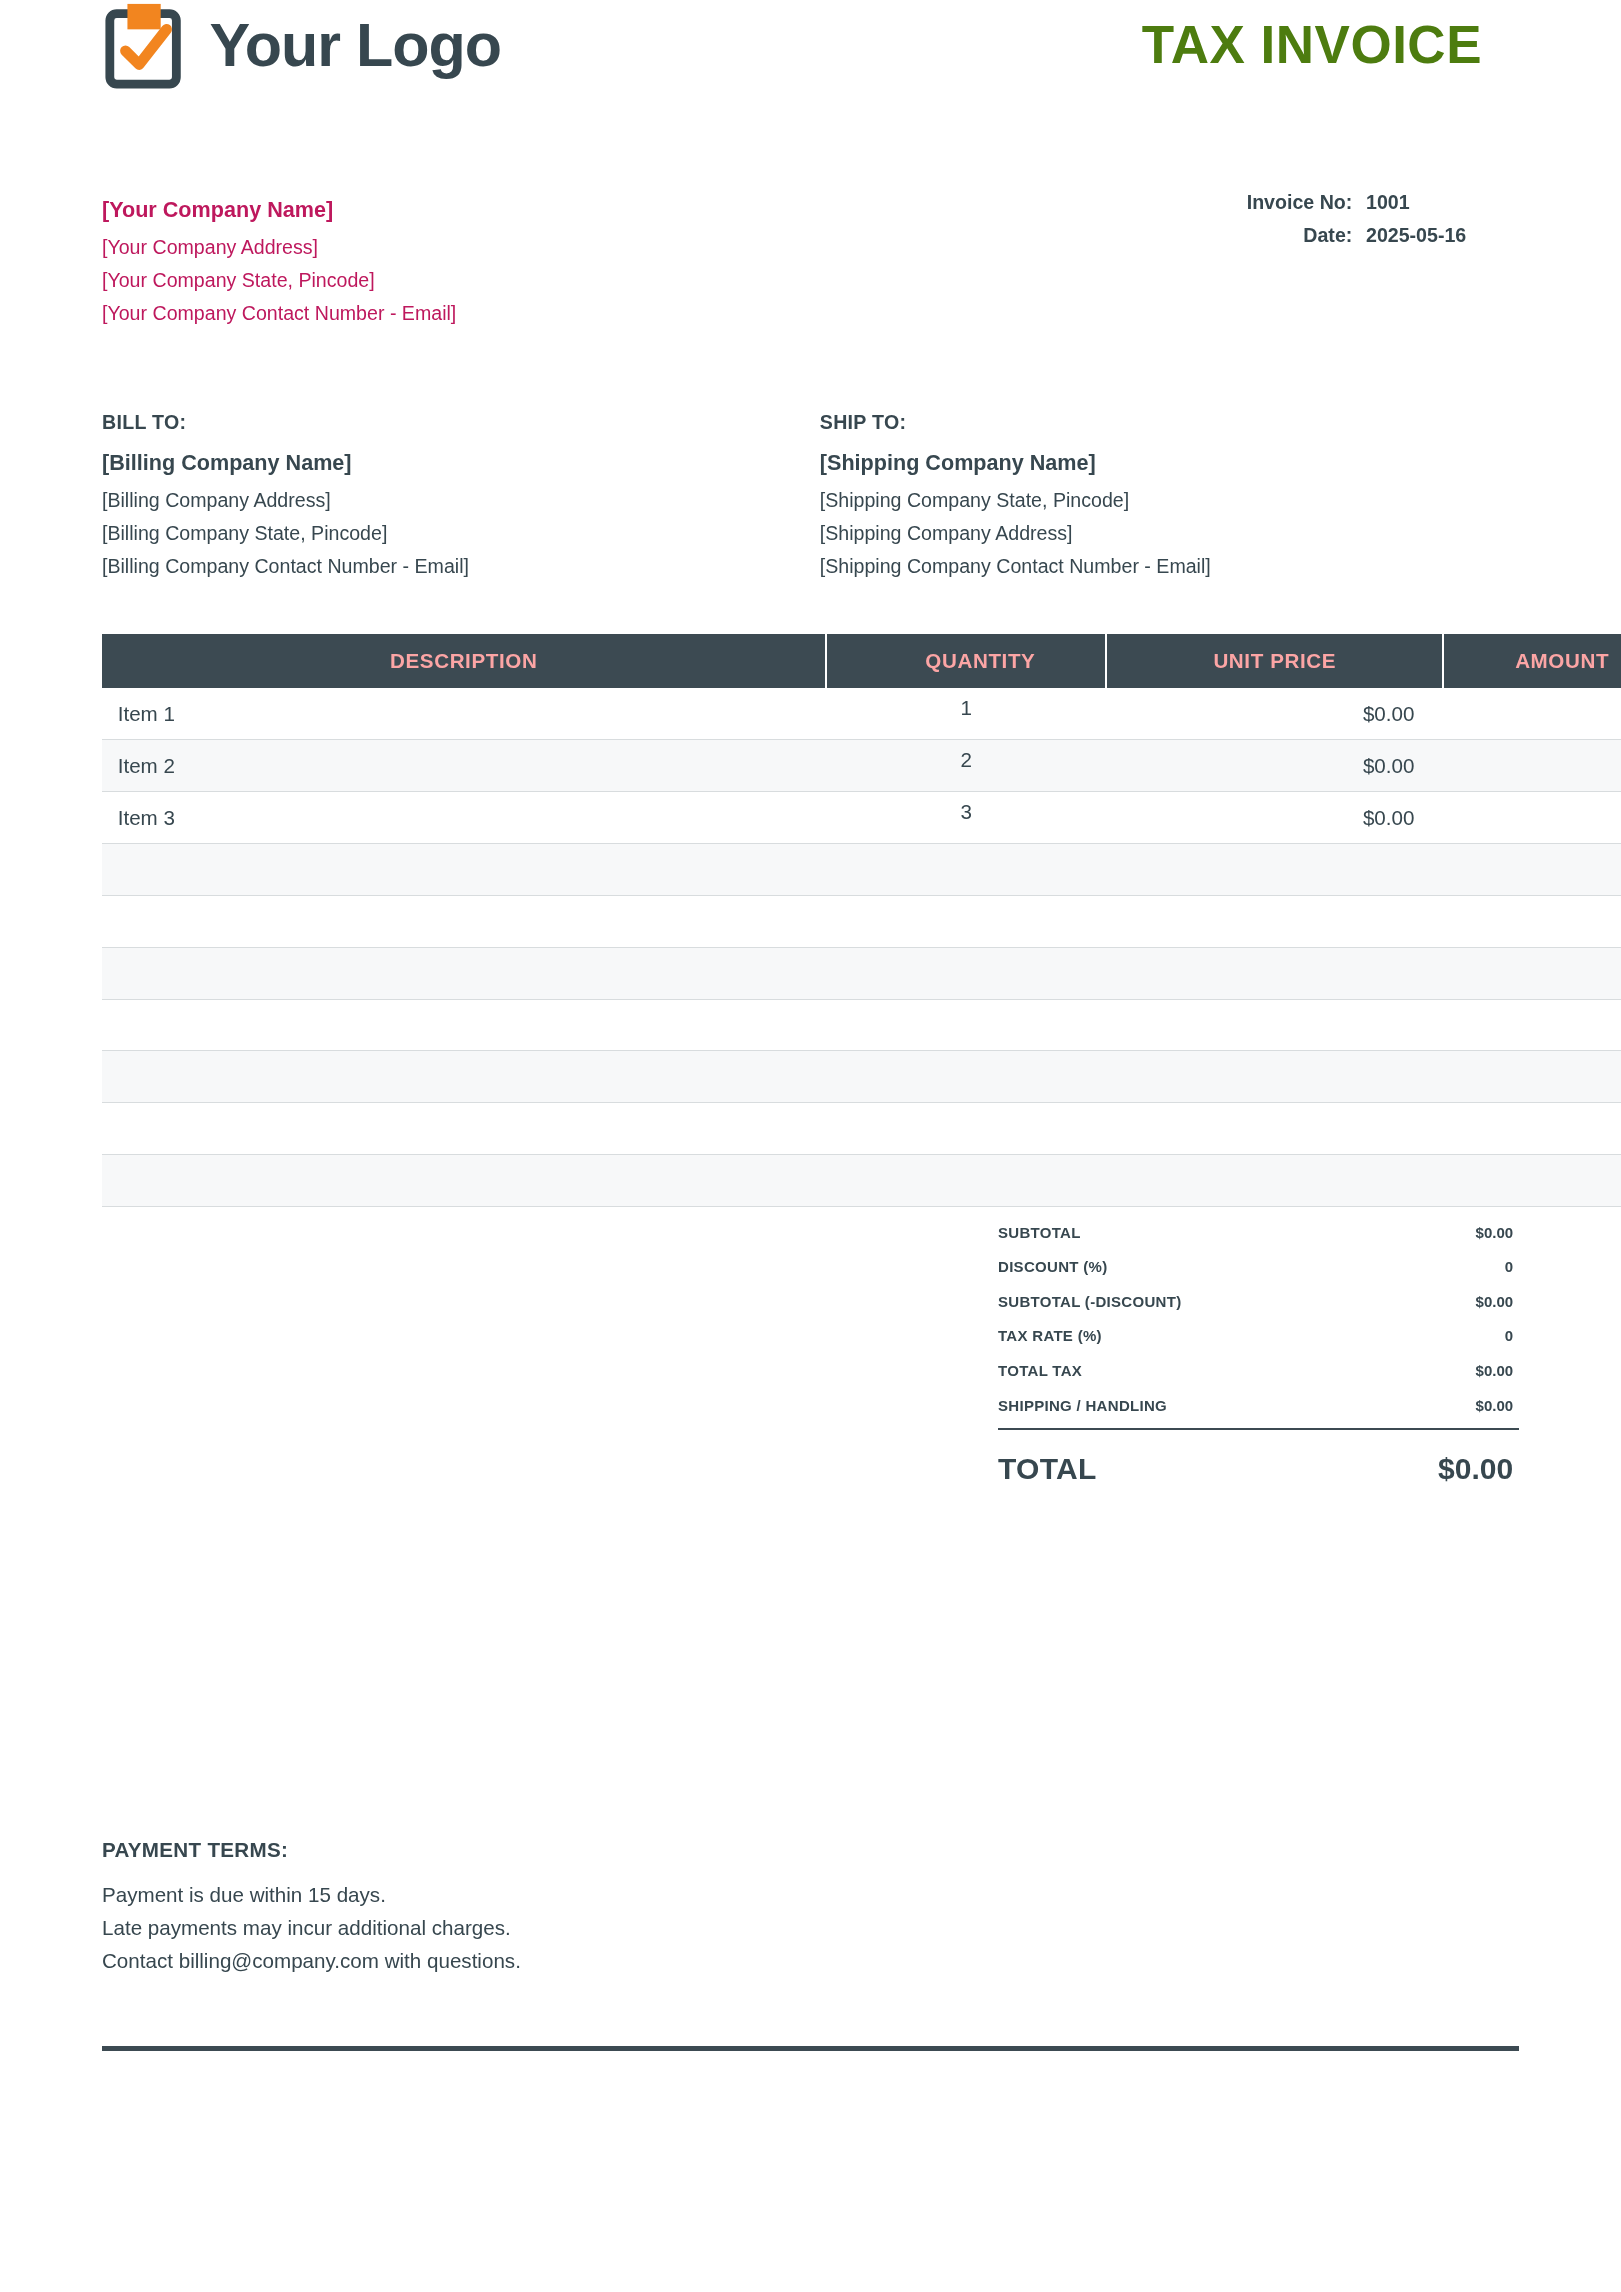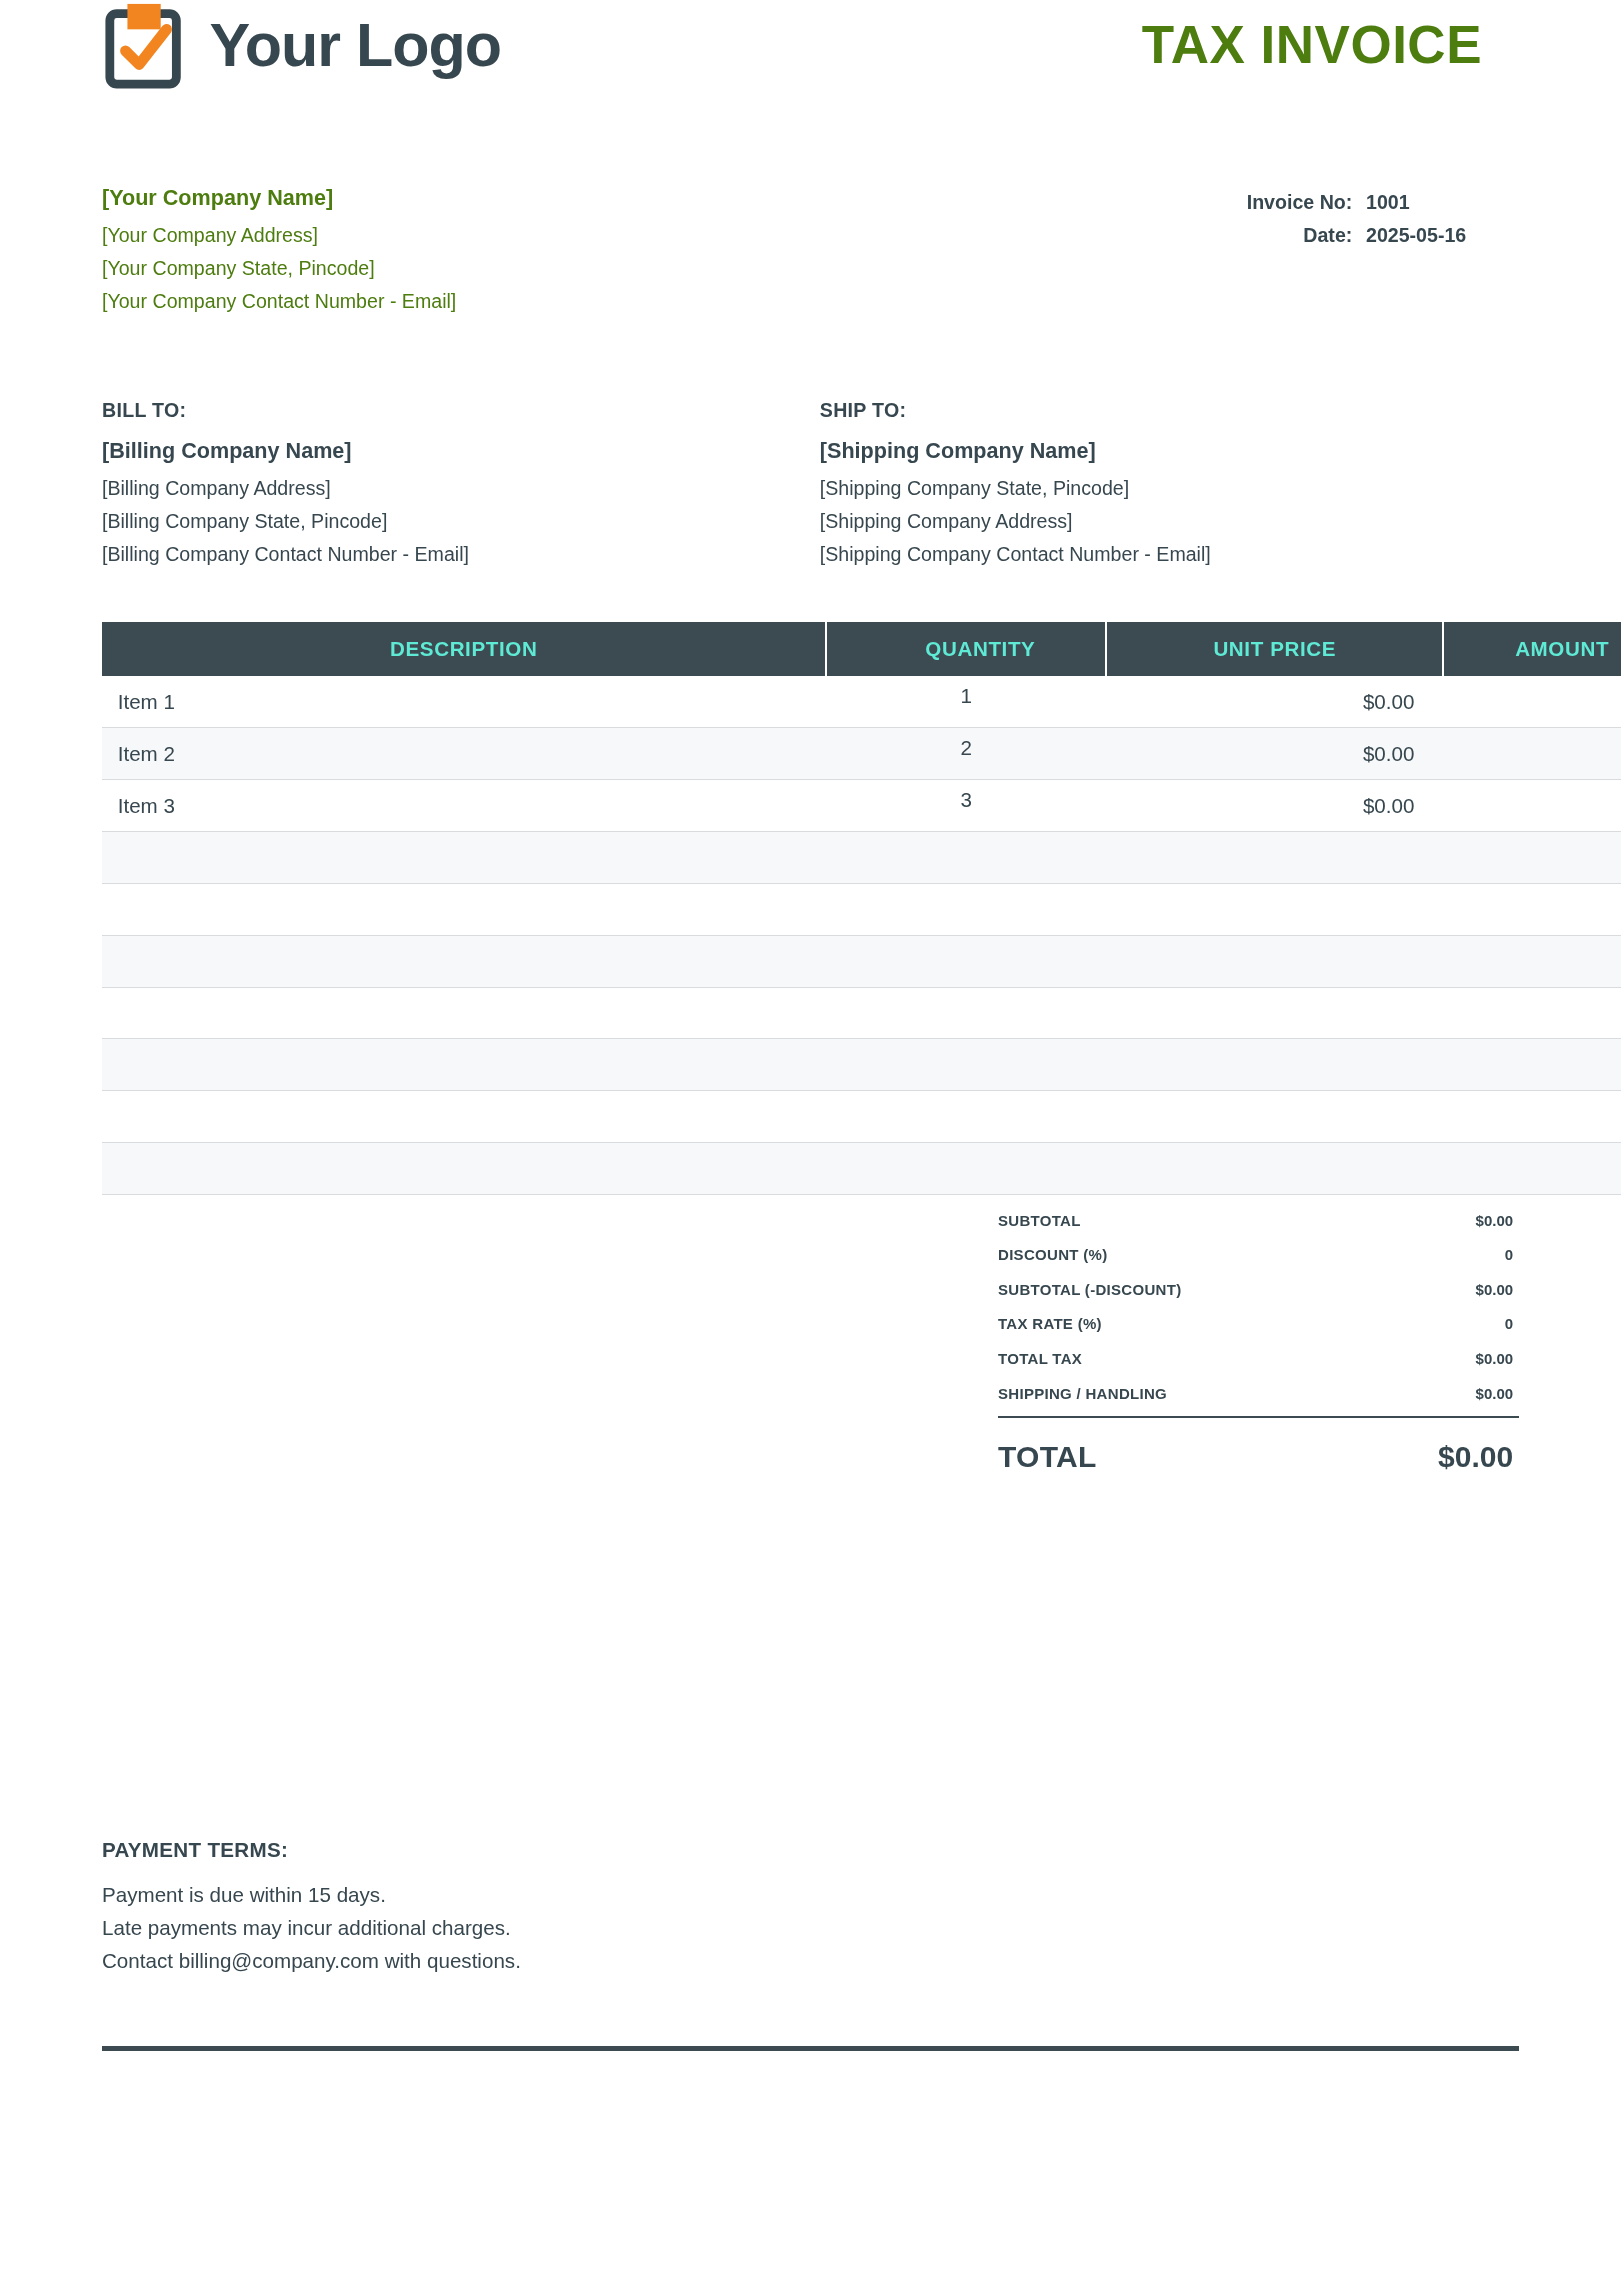--- a/index.html
+++ b/index.html
@@ -57,21 +57,22 @@
 
   
   .meta-row {
     display: flex;
     justify-content: space-between;
     margin-top: 90px;
   }
   .company-block {
     font-size: 19.6px;
     line-height: 1.68;
-    color: #4d7c0f;
+    color: #be185d;
+    margin-top: 12px;
   }
   .company-block .name {
     font-weight: bold;
     font-size: 21.6px;
     margin-bottom: 2.9px;
   }
   .invoice-meta {
     margin-top: 5.9px;
     margin-right: 37px;
     font-size: 19.6px;
@@ -112,21 +113,21 @@
 
   
   .items {
     margin-top: 51px;
     width: 100%;
     border-collapse: collapse;
     table-layout: fixed;
   }
   .items thead th {
     background: #3c4a52;
-    color: #5eead4;
+    color: #fca5a5;
     font-size: 20.6px;
     font-weight: bold;
     letter-spacing: 0.6px;
     padding: 13.7px 15.7px;
     height: 27.4px;
   }
   .items th.desc { text-align: center; width: 692px; }
   .items th.qty  { text-align: center; width: 218px; border-left: 2px solid #ffffff; padding-left: 44px;}
   .items th.unit { text-align: center; width: 304px; border-left: 2px solid #ffffff;}
   .items th.amt  { text-align: center; width: 204px; border-left: 2px solid #ffffff;}

